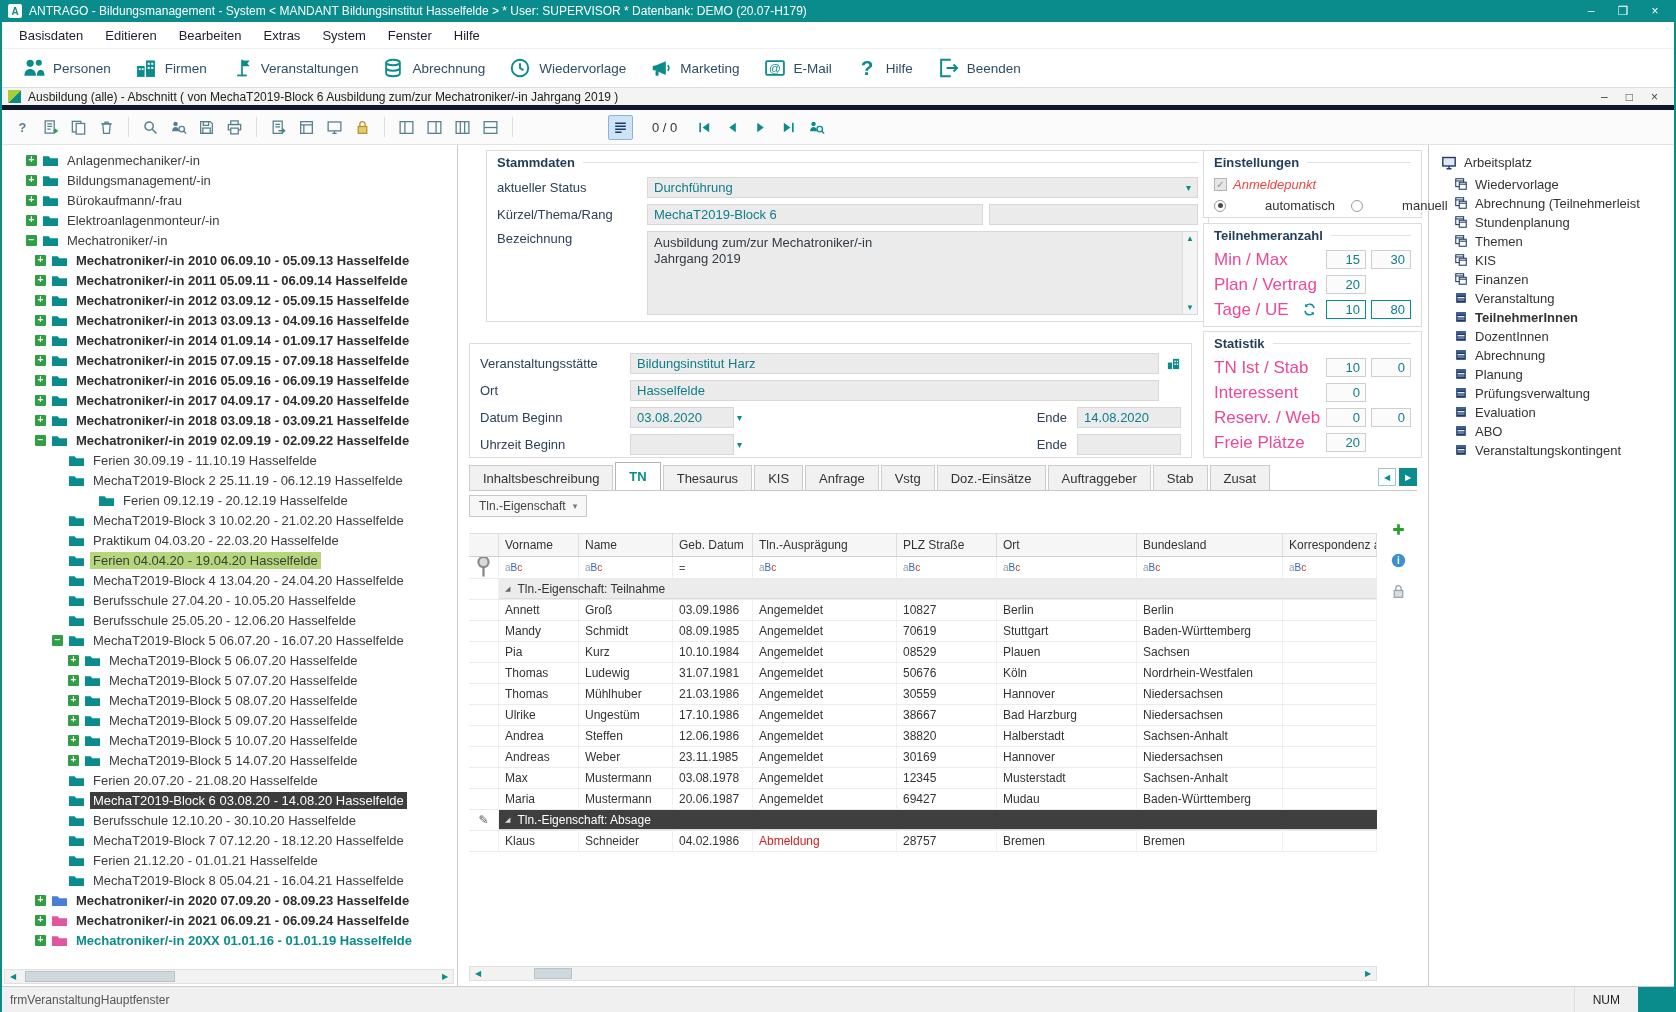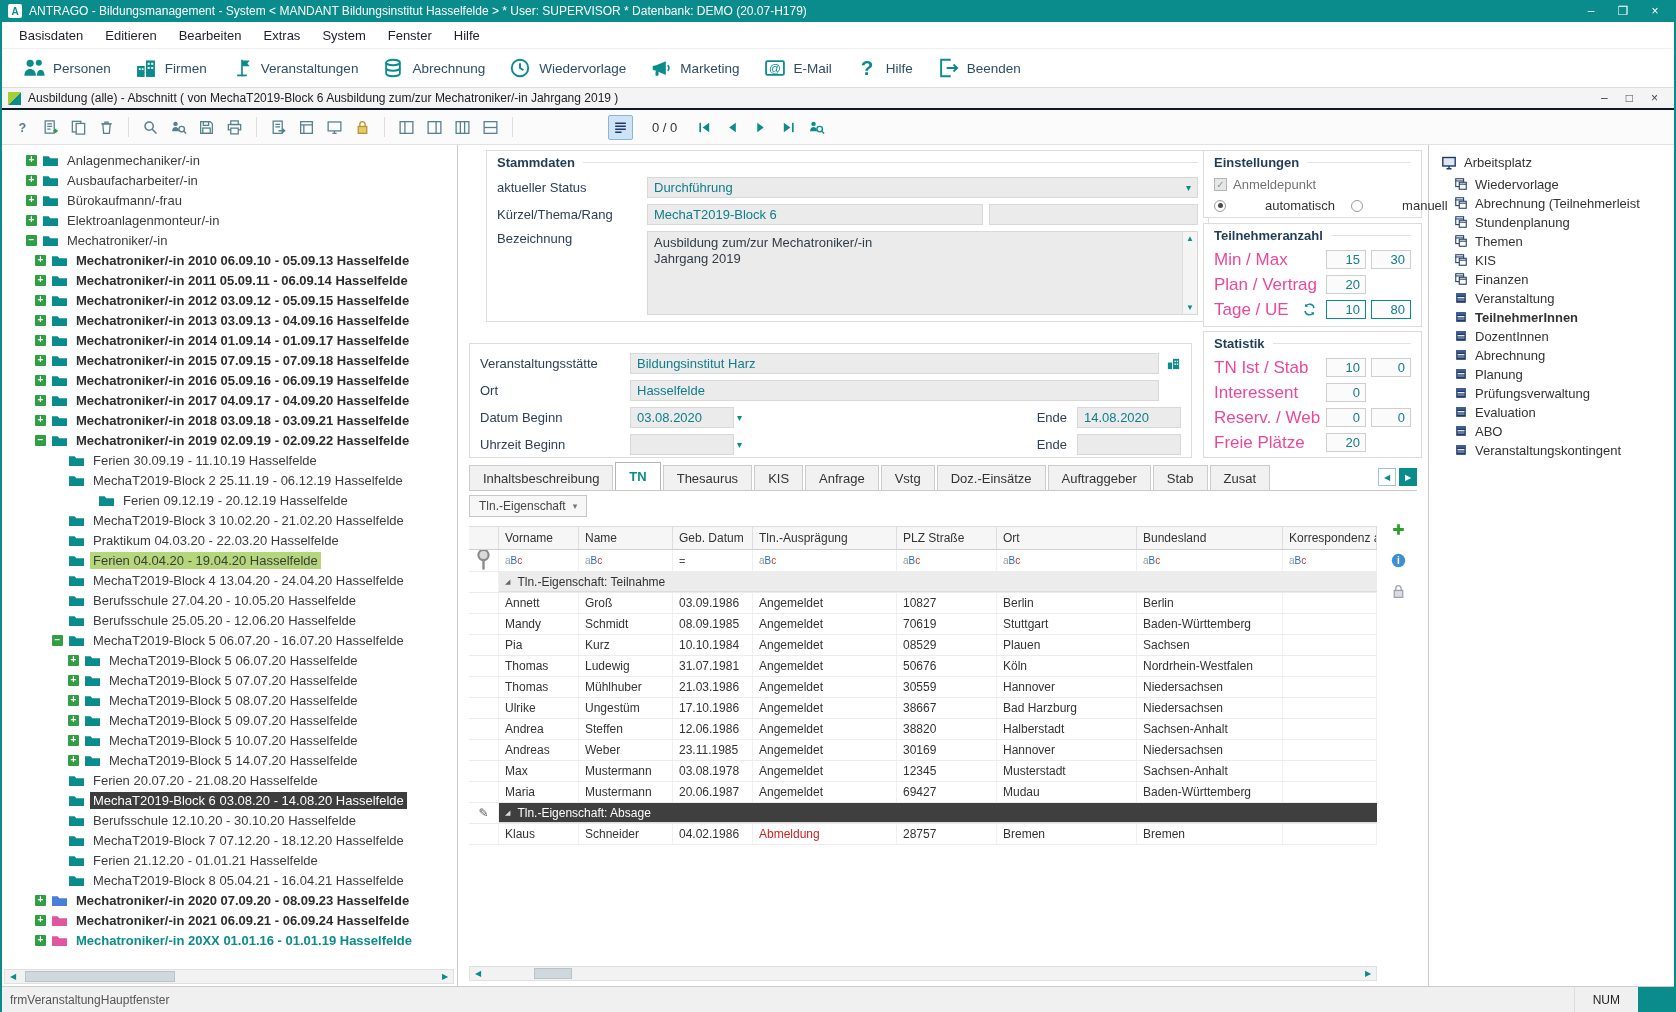--- a/index.html
+++ b/index.html
@@ -19,21 +19,21 @@
   
   .menubar{height:26px;background:#fff;display:flex;align-items:center;padding-left:6px;}
   .menu-item{padding:0 11px;height:100%;display:flex;align-items:center;color:#1e1e2e;font-size:13px;}
 
   
   .toolbar{height:40px;background:#fff;display:flex;align-items:center;gap:2px;padding-left:10px;border-bottom:1px solid #ddd;border-top:1px solid #f0f0f0;}
   .tbtn{display:flex;align-items:center;gap:8px;padding:6px 11px;color:#2e4d66;font-size:13.5px;}
   .tbtn .ic{width:22px;height:22px;}
 
   
-  .mdibar{height:22px;background:#f4f4f4;border-bottom:2px solid #0f172a;display:flex;align-items:center;padding:0 8px 0 6px;font-size:12px;color:#222;}
+  .mdibar{height:22px;background:#f4f4f4;border-bottom:5px solid #0f172a;display:flex;align-items:center;padding:0 8px 0 6px;font-size:12px;color:#222;}
   .mdiicon{width:13px;height:13px;background:linear-gradient(135deg,#a6ce39 50%,#0b8c8c 50%);margin-right:7px;flex:none;}
   .mdititle{flex:1;white-space:nowrap;overflow:hidden;}
   .mdibtns{display:flex;gap:18px;color:#444;padding-right:8px;}
   .mdibtn{font-size:12px;text-align:center;}
 
   
   .innerbar{height:35px;background:#fbfbfb;border-bottom:1px solid #e2e2e2;display:flex;align-items:center;padding-left:8px;gap:3px;}
   .ibtn{width:25px;height:25px;display:flex;align-items:center;justify-content:center;border-radius:2px;}
   .ibtn .ic{width:17px;height:17px;}
   .isep{width:1px;height:20px;background:#ddd;margin:0 6px;}
@@ -89,21 +89,21 @@
   .ftext{flex:1;height:84px;background:#ebebeb;border:1px solid #d8d8d8;padding:3px 18px 3px 6px;position:relative;}
   .ftext-content{white-space:pre-line;color:#2f3b46;font-size:13px;line-height:16px;display:block;}
   .vscr{position:absolute;right:0;top:0;bottom:0;width:15px;display:flex;flex-direction:column;justify-content:space-between;
         align-items:center;color:#0b8c8c;font-size:8px;background:#f4f4f4;border-left:1px solid #ddd;padding:2px 0;}
   .locicon{width:22px;flex:none;display:flex;justify-content:flex-end;}
   .locicon .ic{width:15px;height:15px;}
 
   .erow{display:flex;align-items:center;height:21px;color:#333;font-size:13px;}
   .cb{width:13px;height:13px;background:#e6e6e6;border:1px solid #b5b5b5;color:#7b9aa8;font-size:10px;line-height:11px;
       text-align:center;margin-right:6px;flex:none;}
-  .cblbl{color:#737373;}
+  .cblbl{color:#ef4444;font-style:italic;}
   .radio{width:12px;height:12px;border:1px solid #9a9a9a;border-radius:50%;margin-right:6px;position:relative;background:#fff;flex:none;}
   .radio.sel::after{content:"";position:absolute;left:2.5px;top:2.5px;right:2.5px;bottom:2.5px;background:#4a4a4a;border-radius:50%;}
   .rlbl{margin-right:16px;margin-left:33px;}
 
   .trow{display:flex;align-items:center;height:25px;}
   .trlabel{flex:1;color:#ec4899;font-size:17px;}
   .ricon{width:19px;height:17px;flex:none;display:flex;align-items:center;}
   .ricon .ic{width:15px;height:15px;}
   .vbox{width:40px;height:19px;border:1px solid #cfcfcf;background:#fbfbfb;color:#0e7d8a;display:flex;align-items:center;
         justify-content:flex-end;padding:0 5px;margin-left:5px;font-size:13px;flex:none;}
@@ -119,21 +119,21 @@
   .tn{width:18px;height:18px;display:flex;align-items:center;justify-content:center;font-size:8px;}
   .tn.light{border:1px solid #9fc7c7;color:#0b8c8c;background:#fff;}
   .tn.solid{background:#0b8c8c;color:#fff;}
 
   
   .table-area{position:absolute;top:346px;left:11px;right:11px;bottom:0;}
   .grid-toolbar{height:30px;display:flex;align-items:center;}
   .filterbtn{display:flex;align-items:center;gap:7px;border:1px solid #c7c7c7;background:#f7f7f7;color:#444;
              font-size:12px;padding:3px 9px;}
   .fchev{color:#777;font-size:9px;}
-  .grid{margin-top:5px;width:908px;border-top:1px solid #ddd;}
+  .grid{margin-top:12px;width:908px;border-top:1px solid #ddd;}
   .grow{display:flex;border-bottom:1px solid #ececec;height:21px;align-items:stretch;}
   .gcell{padding:0 6px;display:flex;align-items:center;font-size:12px;color:#333;overflow:hidden;
          white-space:nowrap;border-right:1px solid #f0f0f0;flex:none;}
   .gcell.ind{justify-content:center;padding:0;}
   .ghead{background:#f6f6f6;border-bottom:1px solid #d0d0d0;height:23px;}
   .ghead .gcell{color:#333;border-right:1px solid #ddd;}
   .gfilter{height:22px;}
   .abc{font-size:10px;}
   .abc .a{color:#999;} .abc .b{color:#2b6cb8;} .abc .c{color:#c0392b;}
   .feq{color:#555;font-size:11px;}
@@ -483,21 +483,21 @@
               <path d="M1 3.4h5.6l1.5 1.9H1z" fill="#0b8c8c"></path>
             </svg>
             <span class="tlabel">Anlagenmechaniker/-in</span>
           </div>
           <div class="tree-row" style="padding-left: 24px;">
             <span class="expander">+</span>
             <svg class="folder" viewBox="0 0 17 14">
               <path d="M1 3.4h5.6l1.5 1.9H16v7.7H1z" fill="#0b8c8c"></path>
               <path d="M1 3.4h5.6l1.5 1.9H1z" fill="#0b8c8c"></path>
             </svg>
-            <span class="tlabel">Ausbaufacharbeiter/-in</span>
+            <span class="tlabel">Bildungsmanagement/-in</span>
           </div>
           <div class="tree-row" style="padding-left: 24px;">
             <span class="expander">+</span>
             <svg class="folder" viewBox="0 0 17 14">
               <path d="M1 3.4h5.6l1.5 1.9H16v7.7H1z" fill="#0b8c8c"></path>
               <path d="M1 3.4h5.6l1.5 1.9H1z" fill="#0b8c8c"></path>
             </svg>
             <span class="tlabel">Bürokaufmann/-frau</span>
           </div>
           <div class="tree-row" style="padding-left: 24px;">

